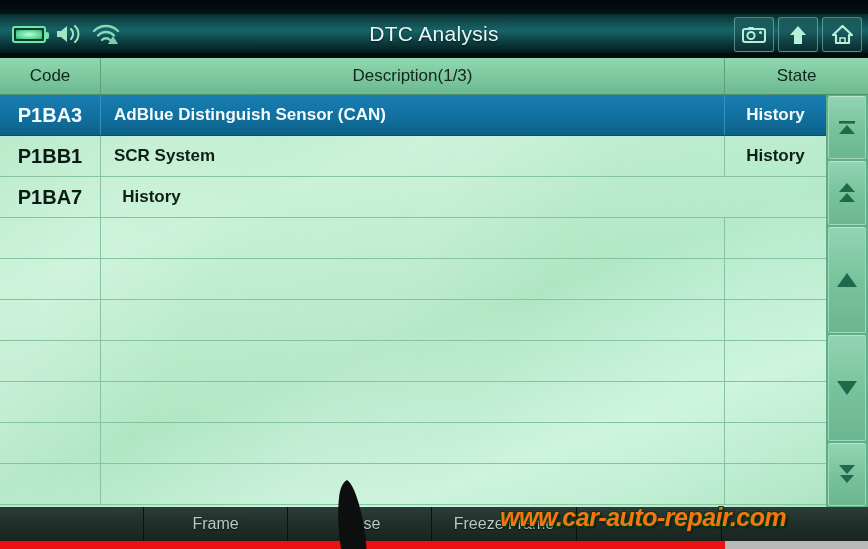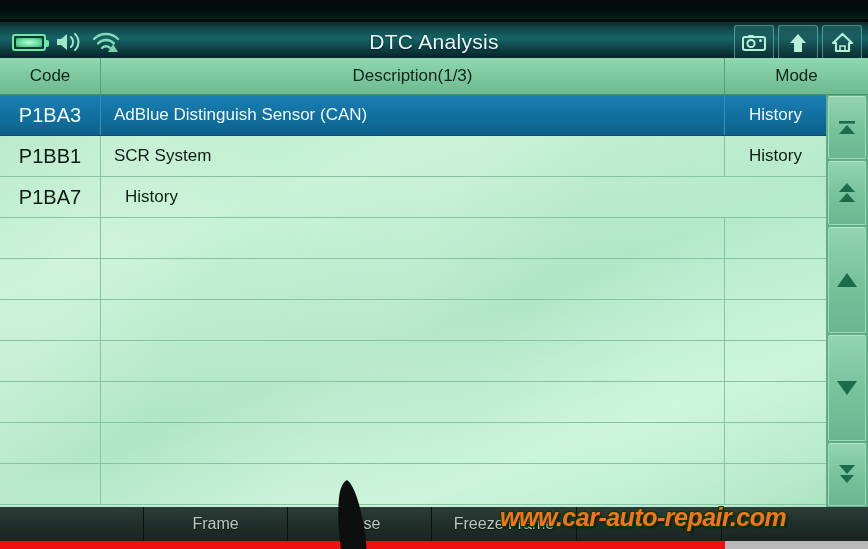--- a/index.html
+++ b/index.html
@@ -23,21 +23,21 @@
   .top-black {
     position: absolute;
     left: 0; top: 0;
     width: 868px; height: 19px;
     background: linear-gradient(180deg, #02070b 0%, #03100f 60%, #072018 100%);
   }
 
   
   .titlebar {
     position: absolute;
-    left: 0; top: 22px;
+    left: 0; top: 14px;
     width: 868px; height: 39px;
     background: linear-gradient(180deg,
         #0a2b2d 0%,
         #11494a 18%,
         #166468 42%,
         #0e4244 68%,
         #08292c 88%,
         #041a1c 100%);
     box-sizing: border-box;
   }
@@ -167,20 +167,21 @@
     background: linear-gradient(180deg, #1a7fb3 0%, #116f9e 55%, #0d6189 100%);
     border-bottom: 1px solid #0a4f72;
   }
   .cell {
     box-sizing: border-box;
     display: flex;
     align-items: center;
     height: 100%;
     font-size: 17px;
     color: #0e1f18;
+    font-weight: bold;
   }
   .cell.code {
     width: 101px;
     justify-content: center;
     font-size: 20px;
     border-right: 1px solid #86c3a0;
     color: #0b1a14;
   }
   .cell.desc {
     width: 624px;
@@ -346,21 +347,21 @@
           <path d="M11.5 2 L21 11 H18 V19 H5 V11 H2 Z" fill="none" stroke="#b7efd8" stroke-width="2.2" stroke-linejoin="round"></path>
           <path d="M9 19 v-5 h5 v5" fill="none" stroke="#b7efd8" stroke-width="1.6"></path>
         </svg>
       </div>
     </div>
   </div>
 
   <div class="thead">
     <div class="th code">Code</div>
     <div class="th desc">Description(1/3)</div>
-    <div class="th state">Mode</div>
+    <div class="th state">State</div>
   </div>
 
   <div class="tbody" id="tbody">
       <div class="row selected">
         <div class="cell code">P1BA3</div>
         <div class="cell desc">AdBlue Distinguish Sensor (CAN)</div>
         <div class="cell state">History</div>
       </div>
       <div class="row">
         <div class="cell code">P1BB1</div>

